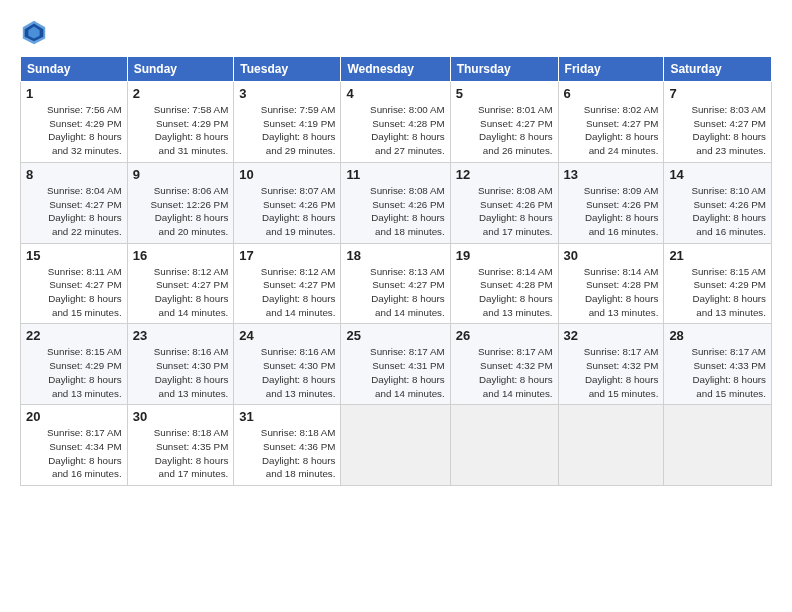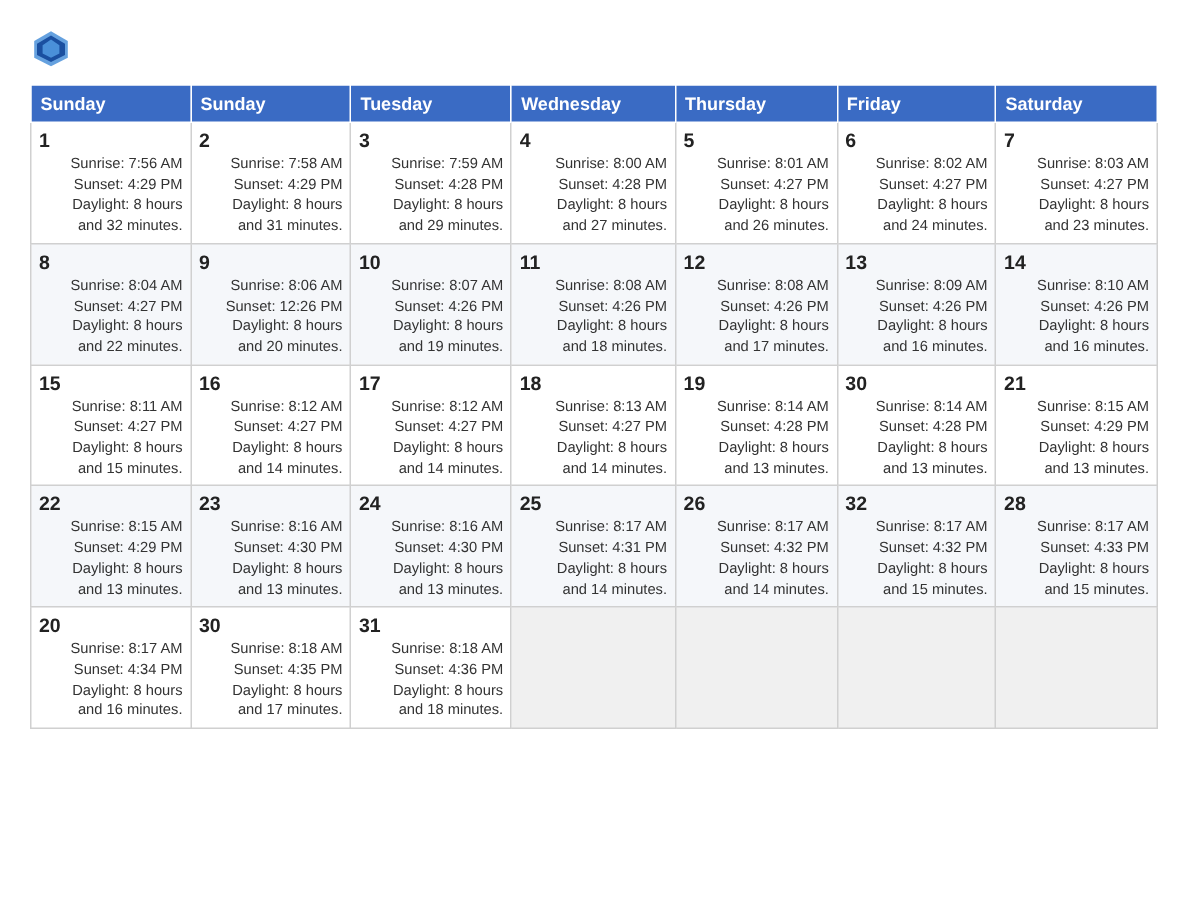--- a/index.html
+++ b/index.html
@@ -135,21 +135,21 @@
           <td>
             <span class="day-number">2</span>
             <div class="day-info" style="white-space: pre-line;">Sunrise: 7:58 AM
 Sunset: 4:29 PM
 Daylight: 8 hours
 and 31 minutes.</div>
           </td>
           <td>
             <span class="day-number">3</span>
             <div class="day-info" style="white-space: pre-line;">Sunrise: 7:59 AM
-Sunset: 4:28 PM
+Sunset: 4:19 PM
 Daylight: 8 hours
 and 29 minutes.</div>
           </td>
           <td>
             <span class="day-number">4</span>
             <div class="day-info" style="white-space: pre-line;">Sunrise: 8:00 AM
 Sunset: 4:28 PM
 Daylight: 8 hours
 and 27 minutes.</div>
           </td>

